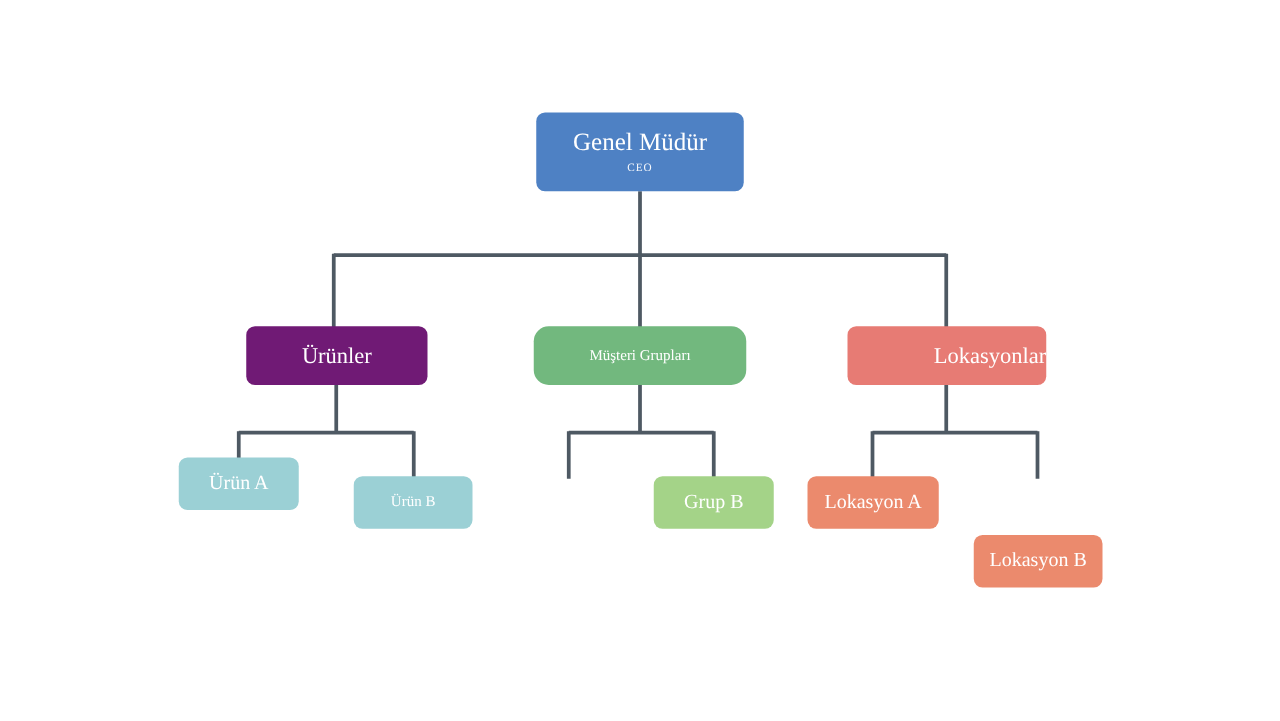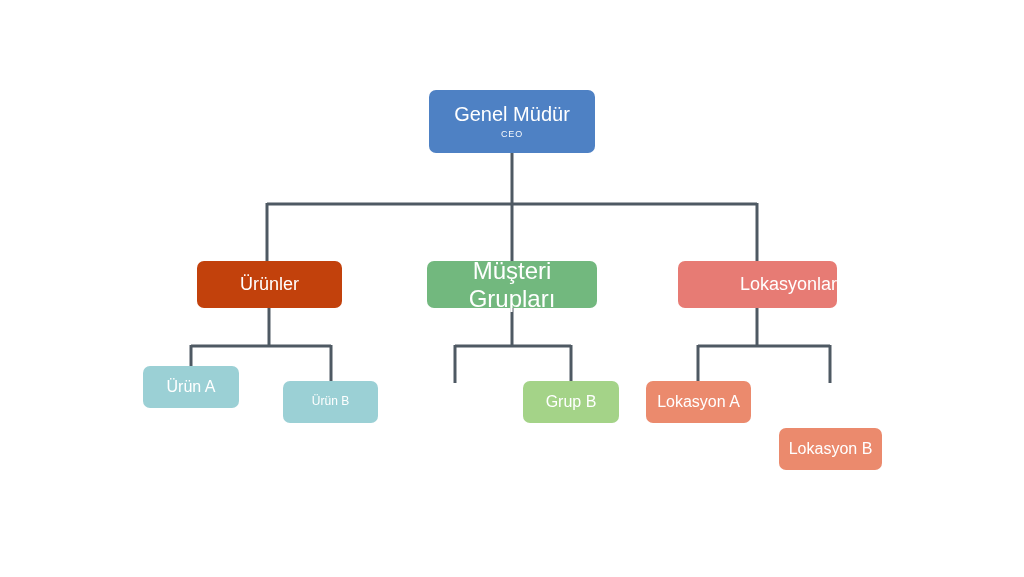--- a/index.html
+++ b/index.html
@@ -33,25 +33,26 @@
     display: flex;
     flex-direction: column;
     align-items: center;
     justify-content: center;
     color: #ffffff;
     border-radius: 7px;
     box-sizing: border-box;
     text-align: center;
     line-height: 1.15;
     cursor: default;
+    font-family: Liberation Serif, serif;
   }
   .node-root       { left: 429px; top:  90px; width: 166px; height: 63px; font-size: 20px; }
   .node-root .sub  { font-size: 9px; letter-spacing: 0.8px; margin-top: 3px; opacity: 0.95; }
   .node-urunler    { left: 197px; top: 261px; width: 145px; height: 47px; font-size: 18px; }
-  .node-musteri    { left: 427px; top: 261px; width: 170px; height: 47px; font-size: 24px; }
+  .node-musteri    { left: 427px; top: 261px; width: 170px; height: 47px; font-size: 12px; border-radius: 12px; }
   .node-lokasyonlar{ left: 678px; top: 261px; width: 159px; height: 47px; font-size: 18px; align-items: flex-end; }
   .node-urun-a     { left: 143px; top: 366px; width:  96px; height: 42px; font-size: 16px; }
   .node-urun-b     { left: 283px; top: 381px; width:  95px; height: 42px; font-size: 12px; }
   .node-grup-a     { left: 405px; top: 381px; width: 100px; height: 42px; font-size: 16px; }
   .node-grup-b     { left: 523px; top: 381px; width:  96px; height: 42px; font-size: 16px; }
   .node-lokasyon-a { left: 646px; top: 381px; width: 105px; height: 42px; font-size: 16px; }
   .node-lokasyon-b { left: 779px; top: 381px; width: 103px; height: 42px; font-size: 16px; margin-top: 47px; }
 </style>
 </head>
 <body style="background-color: rgb(255, 255, 255);">
@@ -80,21 +81,21 @@
     <line x1="698" y1="346" x2="830" y2="346"></line>
     <line x1="698" y1="345" x2="698" y2="383"></line>
     <line x1="830" y1="345" x2="830" y2="383"></line>
   </svg>
 
   <div class="node node-root" style="background-color: rgb(78, 129, 196);">
     <span>Genel Müdür</span>
     <span class="sub">CEO</span>
   </div>
 
-  <div class="node node-urunler" style="background-color: #c2410c;">
+  <div class="node node-urunler" style="background-color: #701a75;">
     <span>Ürünler</span>
   </div>
   <div class="node node-musteri" style="background-color: rgb(114, 184, 126);">
     <span>Müşteri Grupları</span>
   </div>
   <div class="node node-lokasyonlar" style="background-color: rgb(231, 123, 116);">
     <span>Lokasyonlar</span>
   </div>
 
   <div class="node node-urun-a" style="background-color: rgb(155, 208, 213);">

